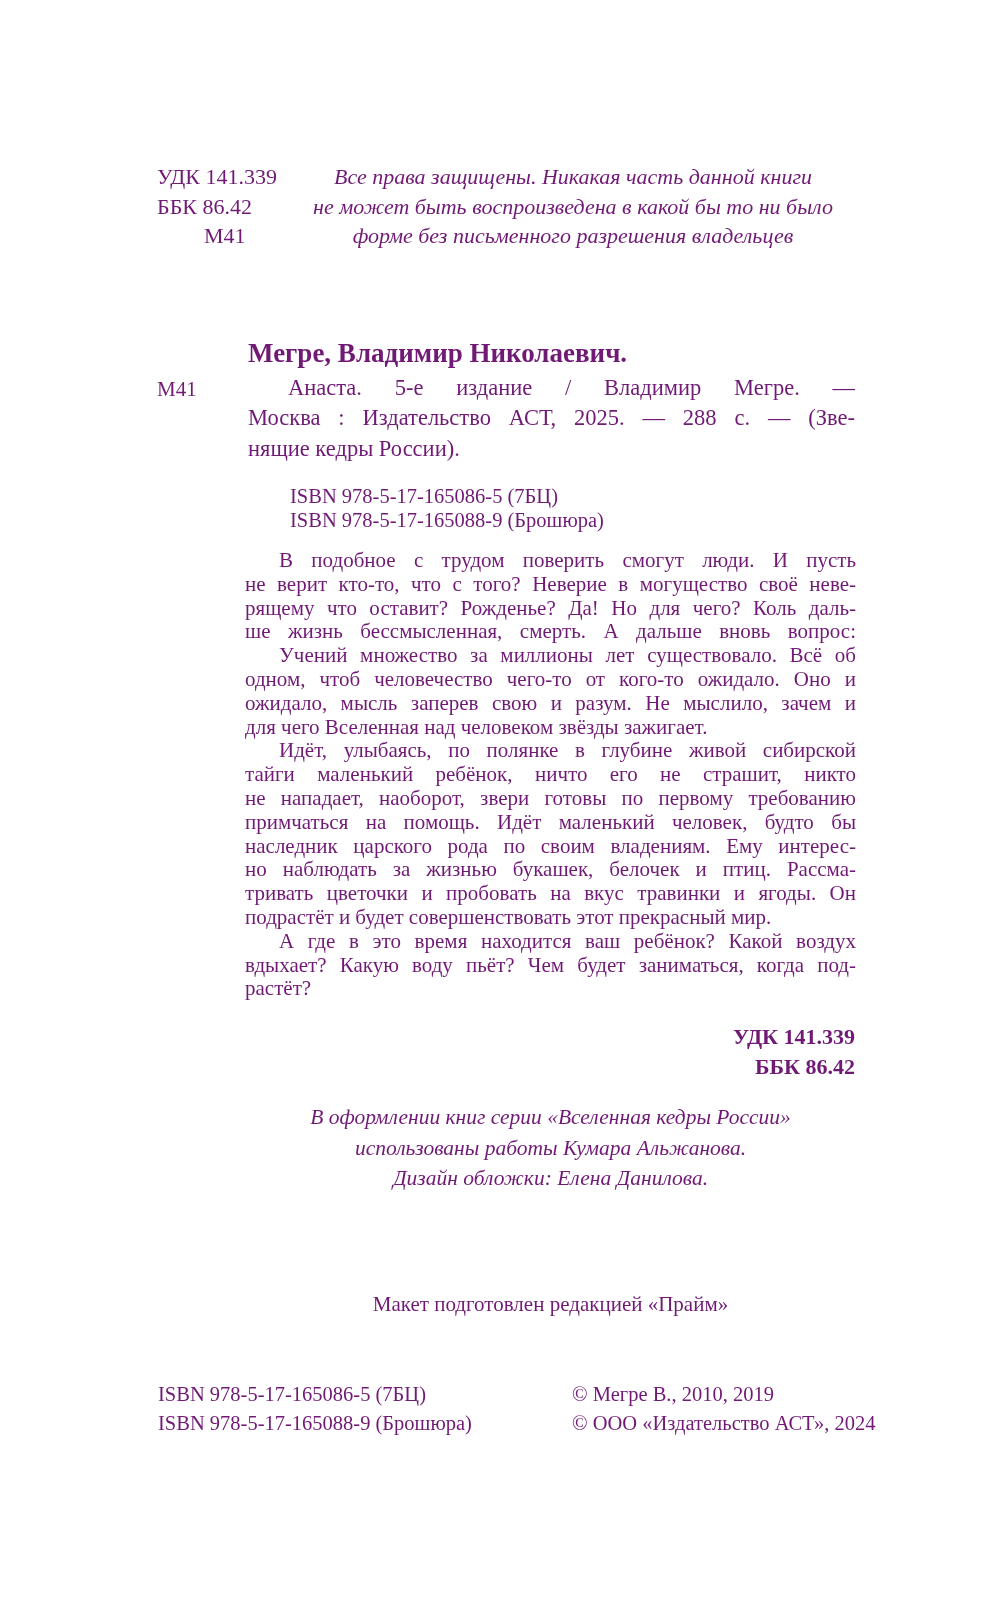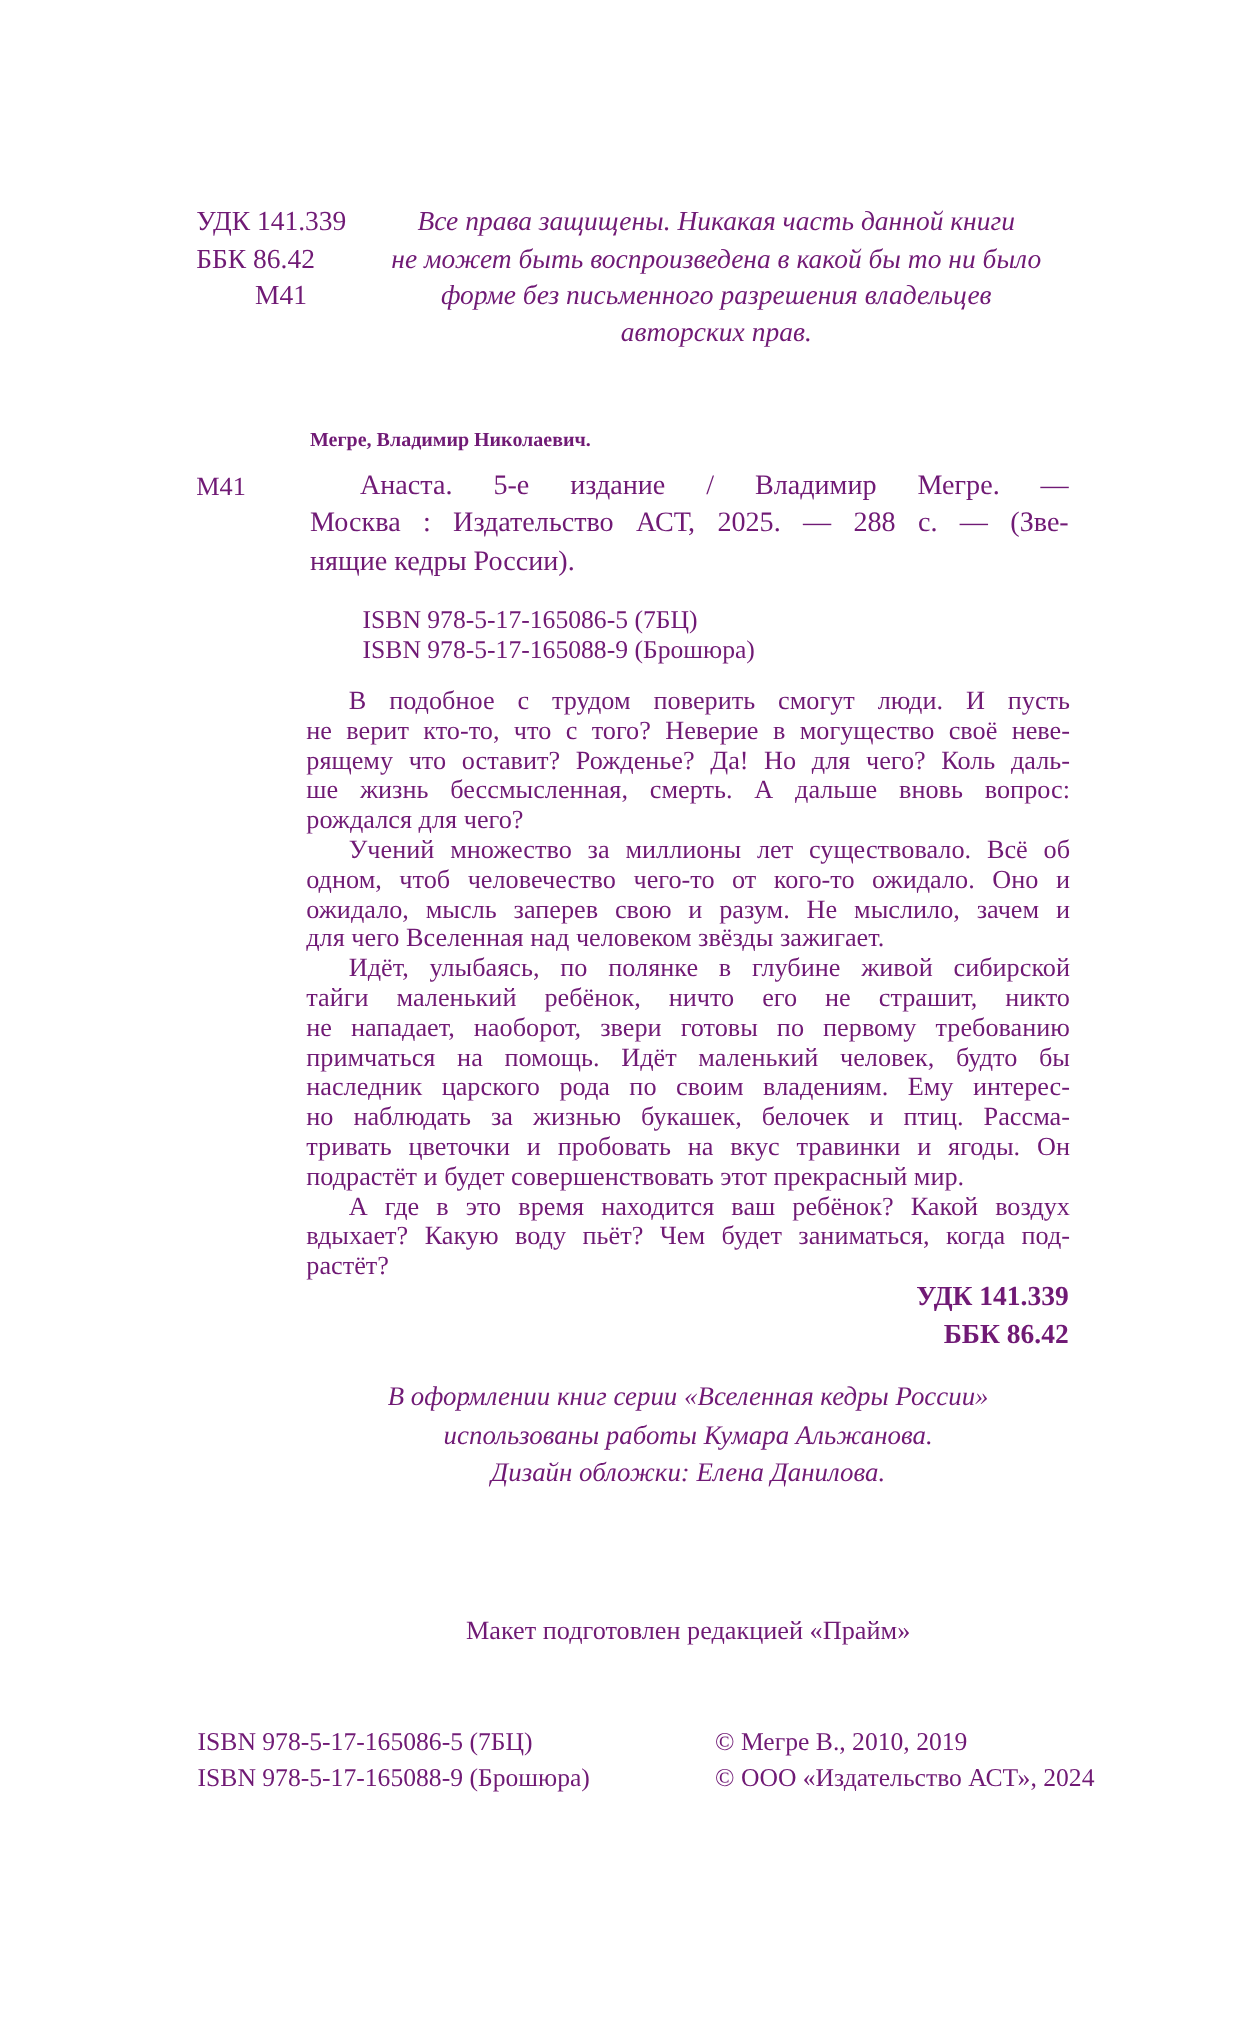--- a/index.html
+++ b/index.html
@@ -15,21 +15,21 @@
 
   
   .top-codes { left:157px; top:162px; font-size:22px; line-height:29.5px; }
   .top-codes .m41 { padding-left:47px; }
 
   
   .rights { left:298px; top:162px; width:550px; text-align:center;
             font-style:italic; font-size:22px; line-height:29.5px; }
 
   
-  .bib-author { left:248px; top:338px; font-weight:bold; font-size:16px; line-height:30px; }
+  .bib-author { left:248px; top:338px; font-weight:bold; font-size:27px; line-height:30px; }
   .bib-m41 { left:157px; top:374px; font-size:21px; line-height:30px; }
   .bib-entry { left:248px; top:373px; width:607px; font-size:22.5px; line-height:30.4px; }
   .bib-entry .jl { text-align:justify; text-align-last:justify; }
   .bib-entry .first { text-indent:40px; }
 
   .isbn-mid { left:290px; top:485px; font-size:20.5px; line-height:23.6px; }
 
   
   .annotation { left:245px; top:549px; width:611px; font-size:21px; line-height:23.8px; }
   .annotation .jl { text-align:justify; text-align-last:justify; }
@@ -58,21 +58,20 @@
   <div class="abs top-codes">
     <div>УДК 141.339</div>
     <div>ББК 86.42</div>
     <div class="m41">М41</div>
   </div>
 
   <div class="abs rights">
     <div>Все права защищены. Никакая часть данной книги</div>
     <div>не может быть воспроизведена в какой бы то ни было</div>
     <div>форме без письменного разрешения владельцев</div>
-    <div>авторских прав.</div>
   </div>
 
   <div class="abs bib-author">Мегре, Владимир Николаевич.</div>
   <div class="abs bib-m41">М41</div>
 
   <div class="abs bib-entry">
     <div class="jl first">Анаста. 5-е издание / Владимир Мегре. —</div>
     <div class="jl">Москва : Издательство АСТ, 2025. — 288 с. — (Зве-</div>
     <div>нящие кедры России).</div>
   </div>
@@ -80,21 +79,20 @@
   <div class="abs isbn-mid">
     <div>ISBN 978-5-17-165086-5 (7БЦ)</div>
     <div>ISBN 978-5-17-165088-9 (Брошюра)</div>
   </div>
 
   <div class="abs annotation">
     <div class="jl ind">В подобное с трудом поверить смогут люди. И пусть</div>
     <div class="jl">не верит кто-то, что с того? Неверие в могущество своё неве-</div>
     <div class="jl">рящему что оставит? Рожденье? Да! Но для чего? Коль даль-</div>
     <div class="jl">ше жизнь бессмысленная, смерть. А дальше вновь вопрос:</div>
-    <div>рождался для чего?</div>
 
     <div class="jl ind">Учений множество за миллионы лет существовало. Всё об</div>
     <div class="jl">одном, чтоб человечество чего-то от кого-то ожидало. Оно и</div>
     <div class="jl">ожидало, мысль заперев свою и разум. Не мыслило, зачем и</div>
     <div>для чего Вселенная над человеком звёзды зажигает.</div>
 
     <div class="jl ind">Идёт, улыбаясь, по полянке в глубине живой сибирской</div>
     <div class="jl">тайги маленький ребёнок, ничто его не страшит, никто</div>
     <div class="jl">не нападает, наоборот, звери готовы по первому требованию</div>
     <div class="jl">примчаться на помощь. Идёт маленький человек, будто бы</div>

